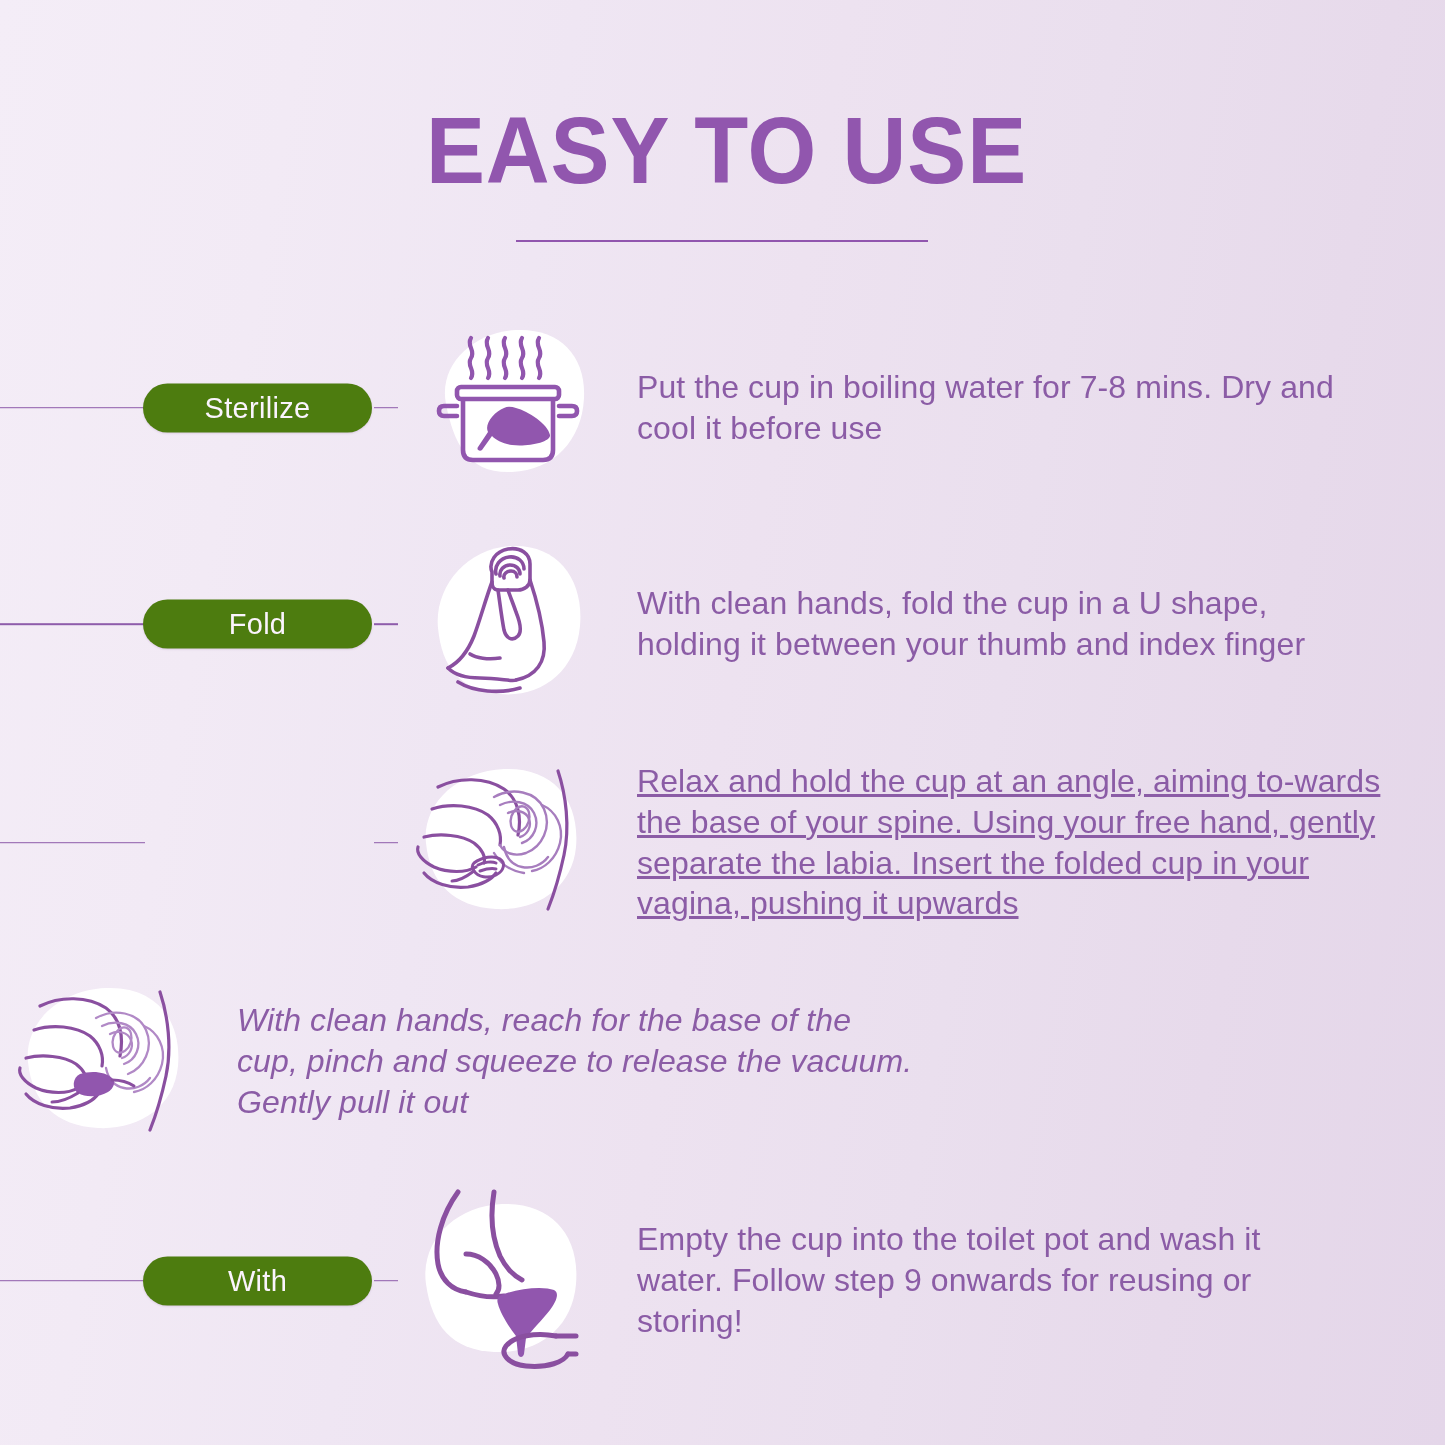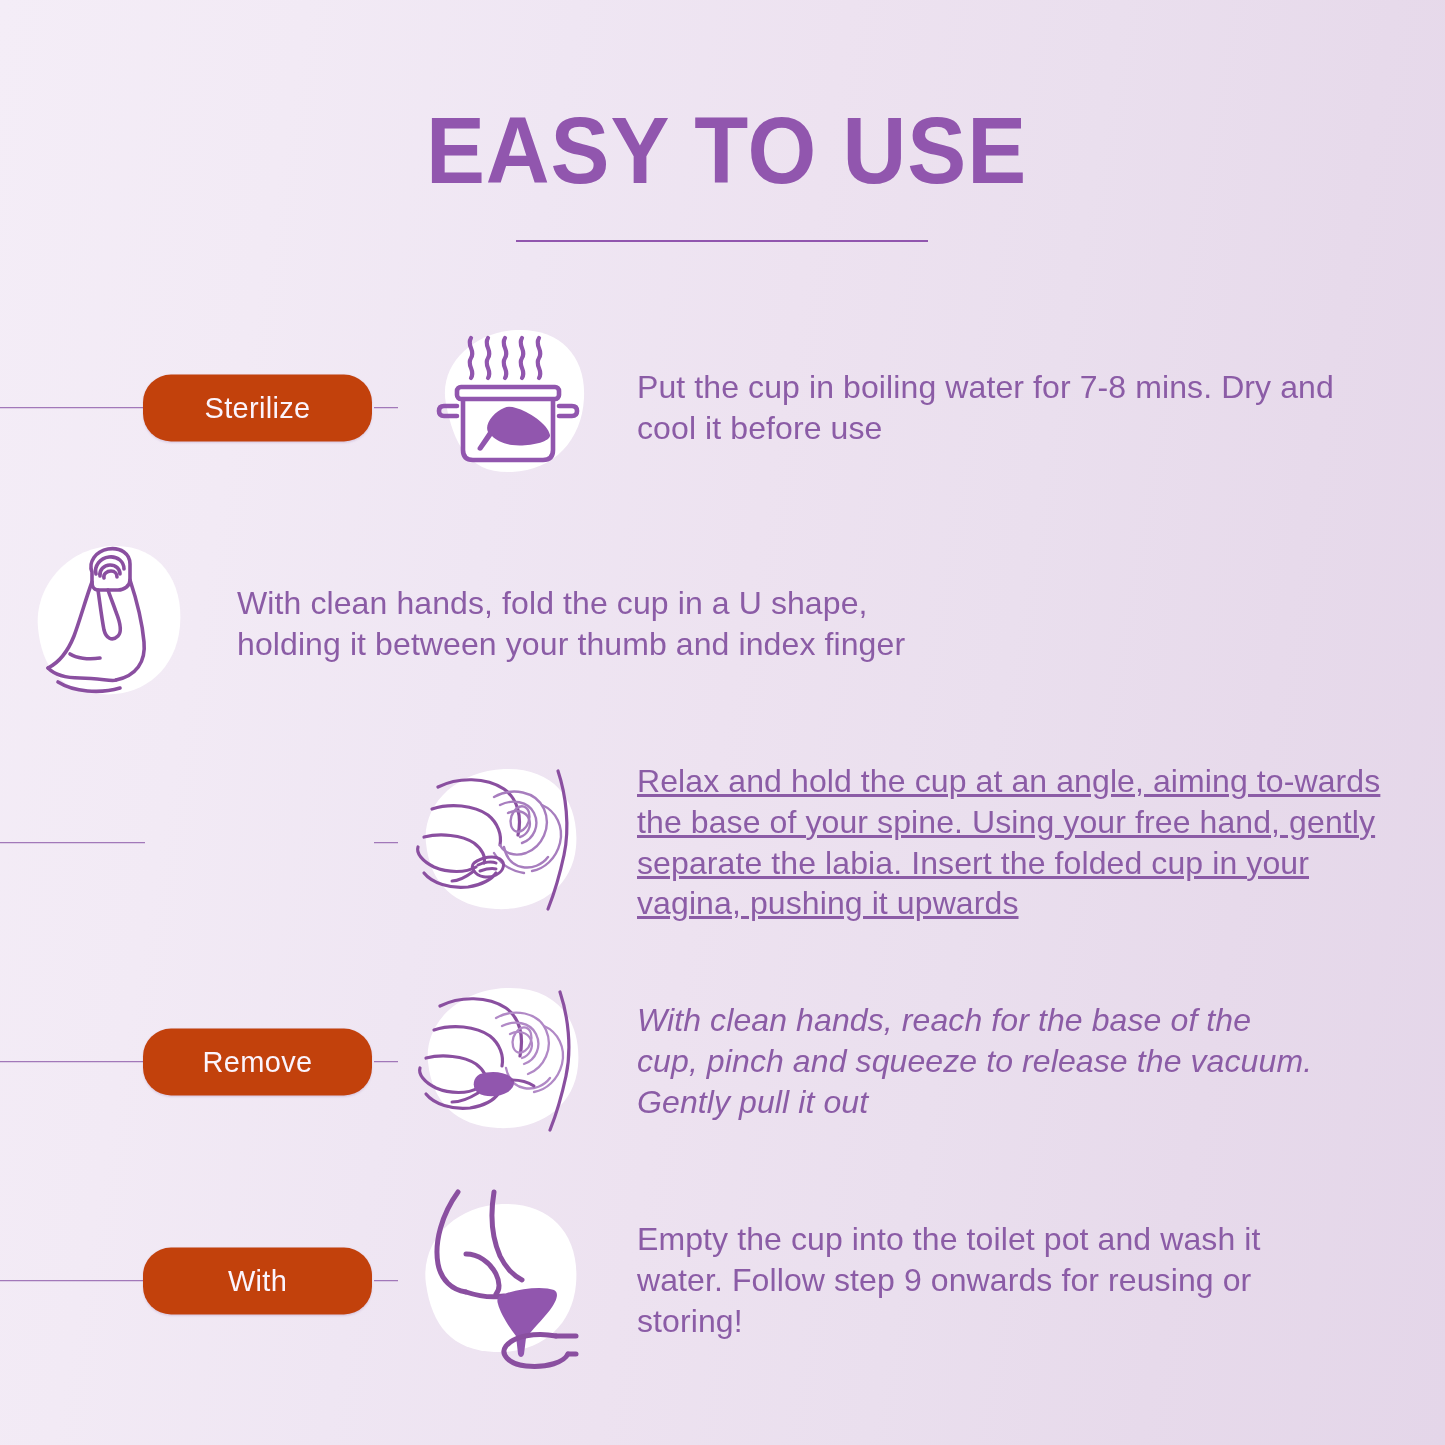--- a/index.html
+++ b/index.html
@@ -96,23 +96,23 @@
     height: 1.6px;
     background: #8E5CAB;
     transform: translateY(-50%);
   }
   .pill {
     position: absolute;
     left: 143px;
     top: 50%;
     transform: translateY(-50%);
     width: 229px;
-    height: 67px;
+    height: 49px;
     border-radius: 28px;
-    background: #c2410c;
+    background: #4d7c0f;
     color: #FBF4FD;
     font-size: 29px;
     letter-spacing: 0.3px;
     display: flex;
     align-items: center;
     justify-content: center;
     box-sizing: border-box;
     box-shadow: 0 1px 2px rgba(120, 70, 150, 0.18);
   }
 
@@ -195,20 +195,27 @@
           <path d="M108 100 C120 103 140 116 142 127 C143 134 120 139 104 137 C95 136 88 132 84 128 L74 142 C72 144 68 142 70 139 L80 124 C76 116 86 104 96 100 C100 98 104 99 108 100 Z" fill="#9156AE"></path>
         </svg>
       </div>
 
       <div class="text-col">
         <p class="desc">Put the cup in boiling water for 7-8 mins. Dry and cool it before use</p>
       </div>
     </div>
 
     <div class="step step-2">
+      <div class="label-col">
+        <div class="connector-left"></div>
+        <div class="pill">
+          <span>Fold</span>
+        </div>
+        <div class="connector-right"></div>
+      </div>
 
       <div class="icon-col">
         <svg width="200" height="200" viewBox="0 0 200 200">
           <path d="M30 104 C26 64 58 24 104 22 C150 20 176 56 172 102 C168 148 132 174 92 170 C52 166 34 144 30 104 Z" fill="#FFFFFF"></path>
           <g fill="none" stroke="#8A4FA0" stroke-width="3.6" stroke-linecap="round" stroke-linejoin="round">
             <path d="M84 48 C80 38 88 27 100 25 C113 23 122 30 122 40 L122 56 C122 62 116 66 110 66 L90 66 C86 66 84 62 84 58 Z"></path>
             <path d="M88 50 C86 42 92 34 101 33 C110 32 116 38 116 45"></path>
             <path d="M92 52 C91 46 96 41 102 41 C108 41 112 45 112 50"></path>
             <path d="M96 54 C95 50 99 47 103 47 C107 47 109 50 109 53"></path>
             <path d="M90 66 C92 80 94 96 96 106 C98 114 104 118 110 112 C114 108 112 98 108 88 C106 82 102 72 100 66"></path>
@@ -262,27 +269,20 @@
           </g>
         </svg>
       </div>
 
       <div class="text-col">
         <p class="desc">Relax and hold the cup at an angle, aiming to-wards the base of your spine. Using your free hand, gently separate the labia. Insert the folded cup in your vagina, pushing it upwards</p>
       </div>
     </div>
 
     <div class="step step-4">
-      <div class="label-col">
-        <div class="connector-left"></div>
-        <div class="pill">
-          <span>Remove</span>
-        </div>
-        <div class="connector-right"></div>
-      </div>
 
       <div class="icon-col">
         <svg width="200" height="200" viewBox="0 0 200 200">
           <path d="M20 100 C16 62 50 28 98 26 C148 24 174 58 170 104 C166 146 130 168 90 166 C48 164 24 140 20 100 Z" fill="#FFFFFF"></path>
           <g fill="none" stroke="#8A4FA0" stroke-width="3.2" stroke-linecap="round" stroke-linejoin="round">
             <path d="M32 44 C52 34 80 34 98 46 C112 56 116 74 112 94"></path>
             <path d="M26 68 C44 62 68 64 82 74 C92 82 96 94 94 104"></path>
             <path d="M18 96 C34 92 56 94 68 102 C76 108 80 116 78 122"></path>
             <path d="M12 106 C10 112 16 120 28 126 C42 132 60 132 70 126"></path>
             <path d="M18 132 C26 142 44 148 62 146 C76 144 86 138 90 132"></path>

